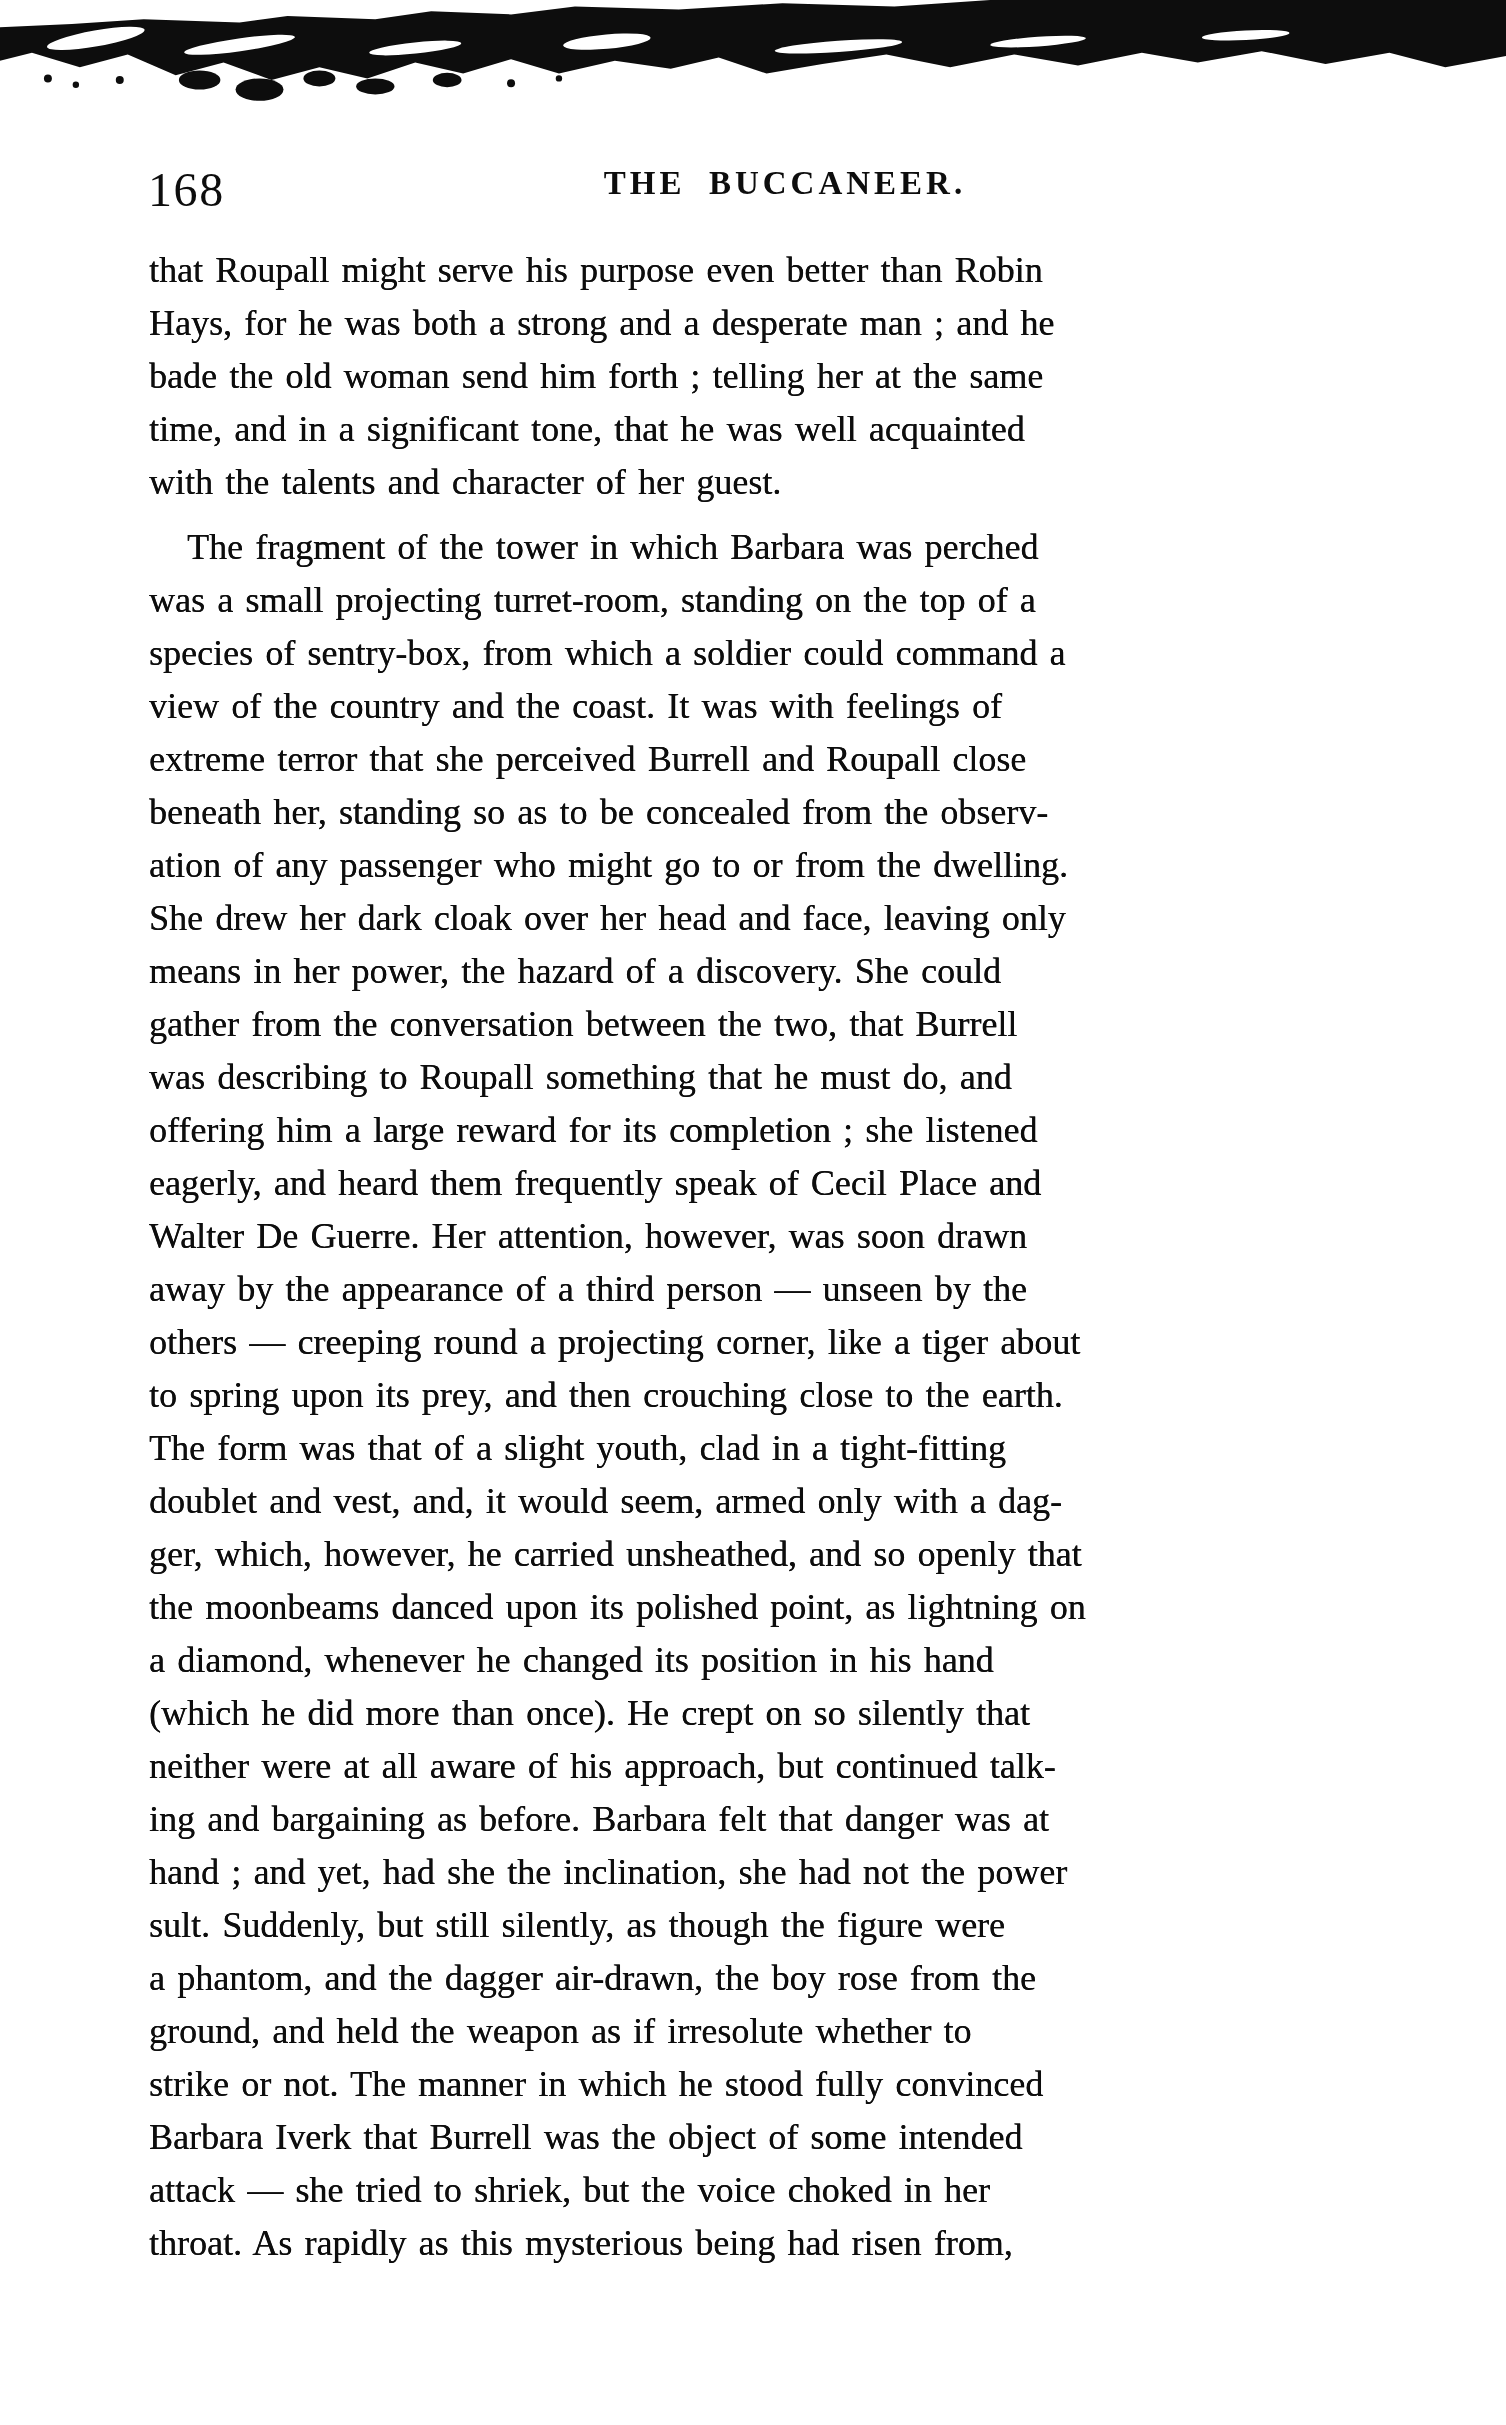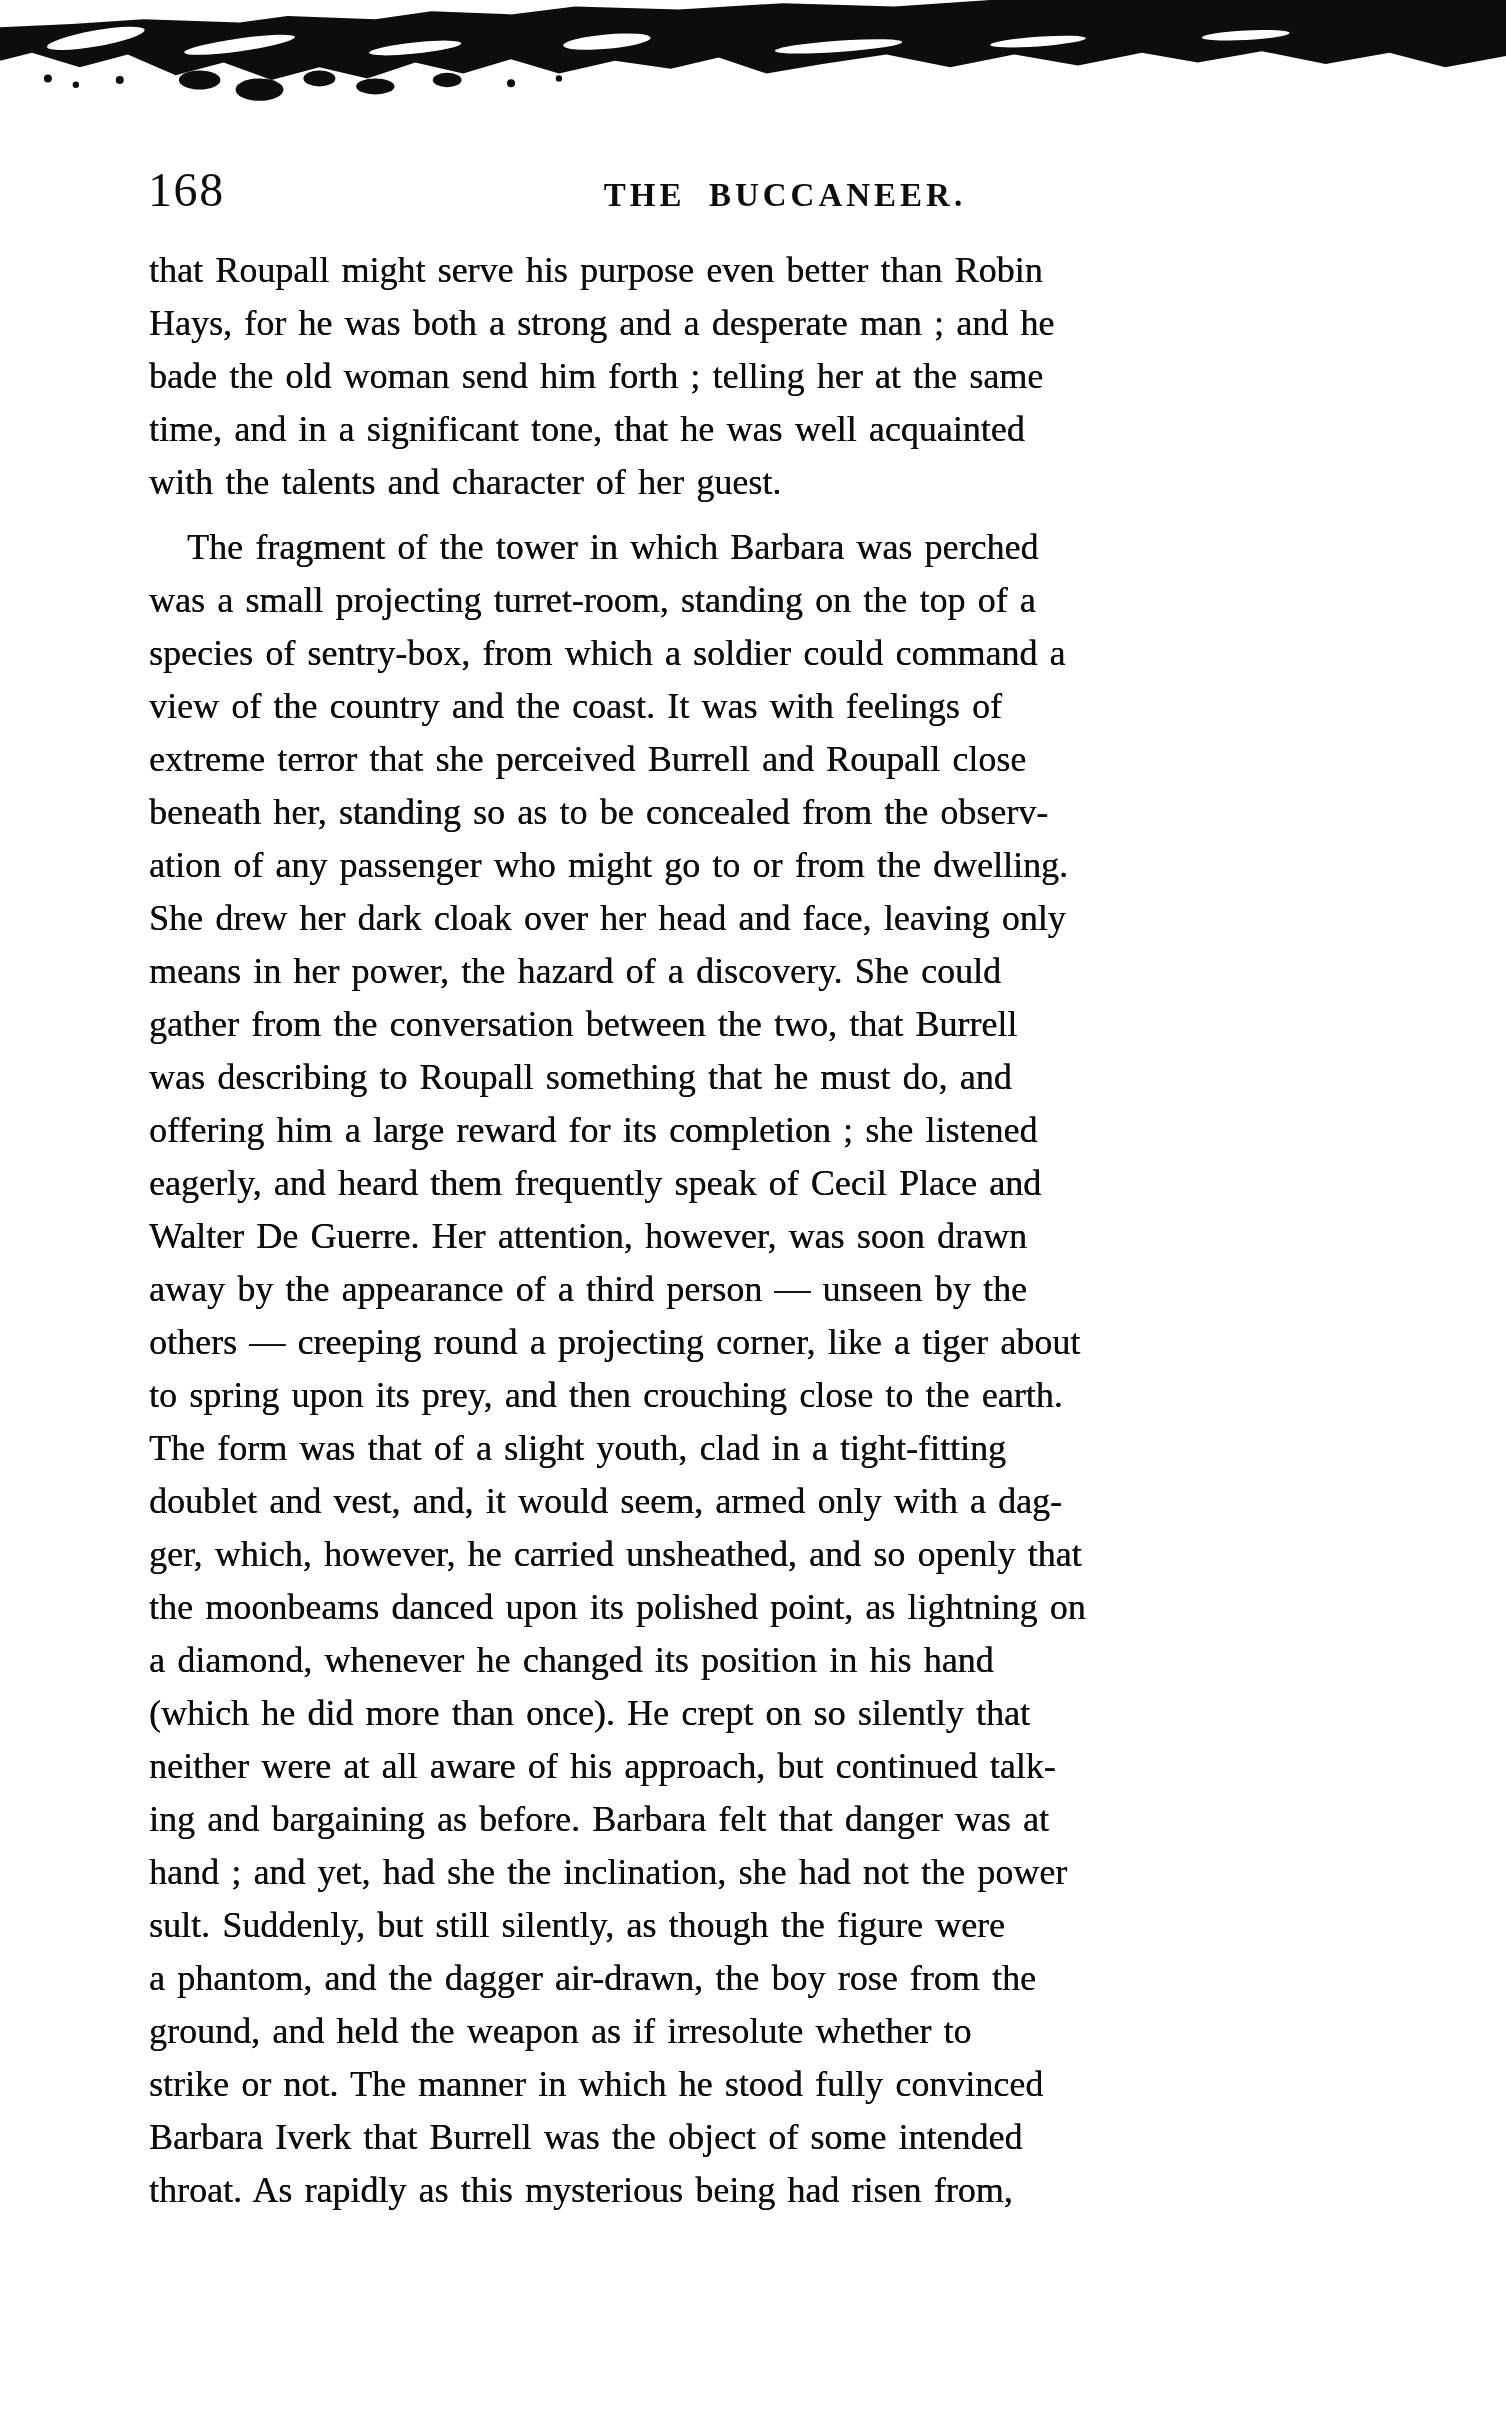--- a/index.html
+++ b/index.html
@@ -36,21 +36,21 @@
     left: 0;
     top: 8px;
     font-size: 48px;
     line-height: 50px;
     letter-spacing: 1.6px;
   }
   .running-title {
     position: absolute;
     left: 0;
     right: 0;
-    top: 20px;
+    top: 8px;
     text-align: center;
     padding-right: 24px;
     font-size: 33px;
     line-height: 37px;
     font-weight: bold;
     letter-spacing: 4px;
     word-spacing: 11.2px;
   }
   .text-block {
     position: absolute;
@@ -149,15 +149,16 @@
   <div class="line">a diamond, whenever he changed its position in his hand</div>
   <div class="line">(which he did more than once). He crept on so silently that</div>
   <div class="line">neither were at all aware of his approach, but continued talk-</div>
   <div class="line">ing and bargaining as before. Barbara felt that danger was at</div>
   <div class="line">hand ; and yet, had she the inclination, she had not the power</div>
   <div class="line">sult. Suddenly, but still silently, as though the figure were</div>
   <div class="line">a phantom, and the dagger air-drawn, the boy rose from the</div>
   <div class="line">ground, and held the weapon as if irresolute whether to</div>
   <div class="line">strike or not. The manner in which he stood fully convinced</div>
   <div class="line">Barbara Iverk that Burrell was the object of some intended</div>
+  <div class="line">attack — she tried to shriek, but the voice choked in her</div>
   <div class="line">throat. As rapidly as this mysterious being had risen from,</div>
 </div>
 
 
 </body></html>

